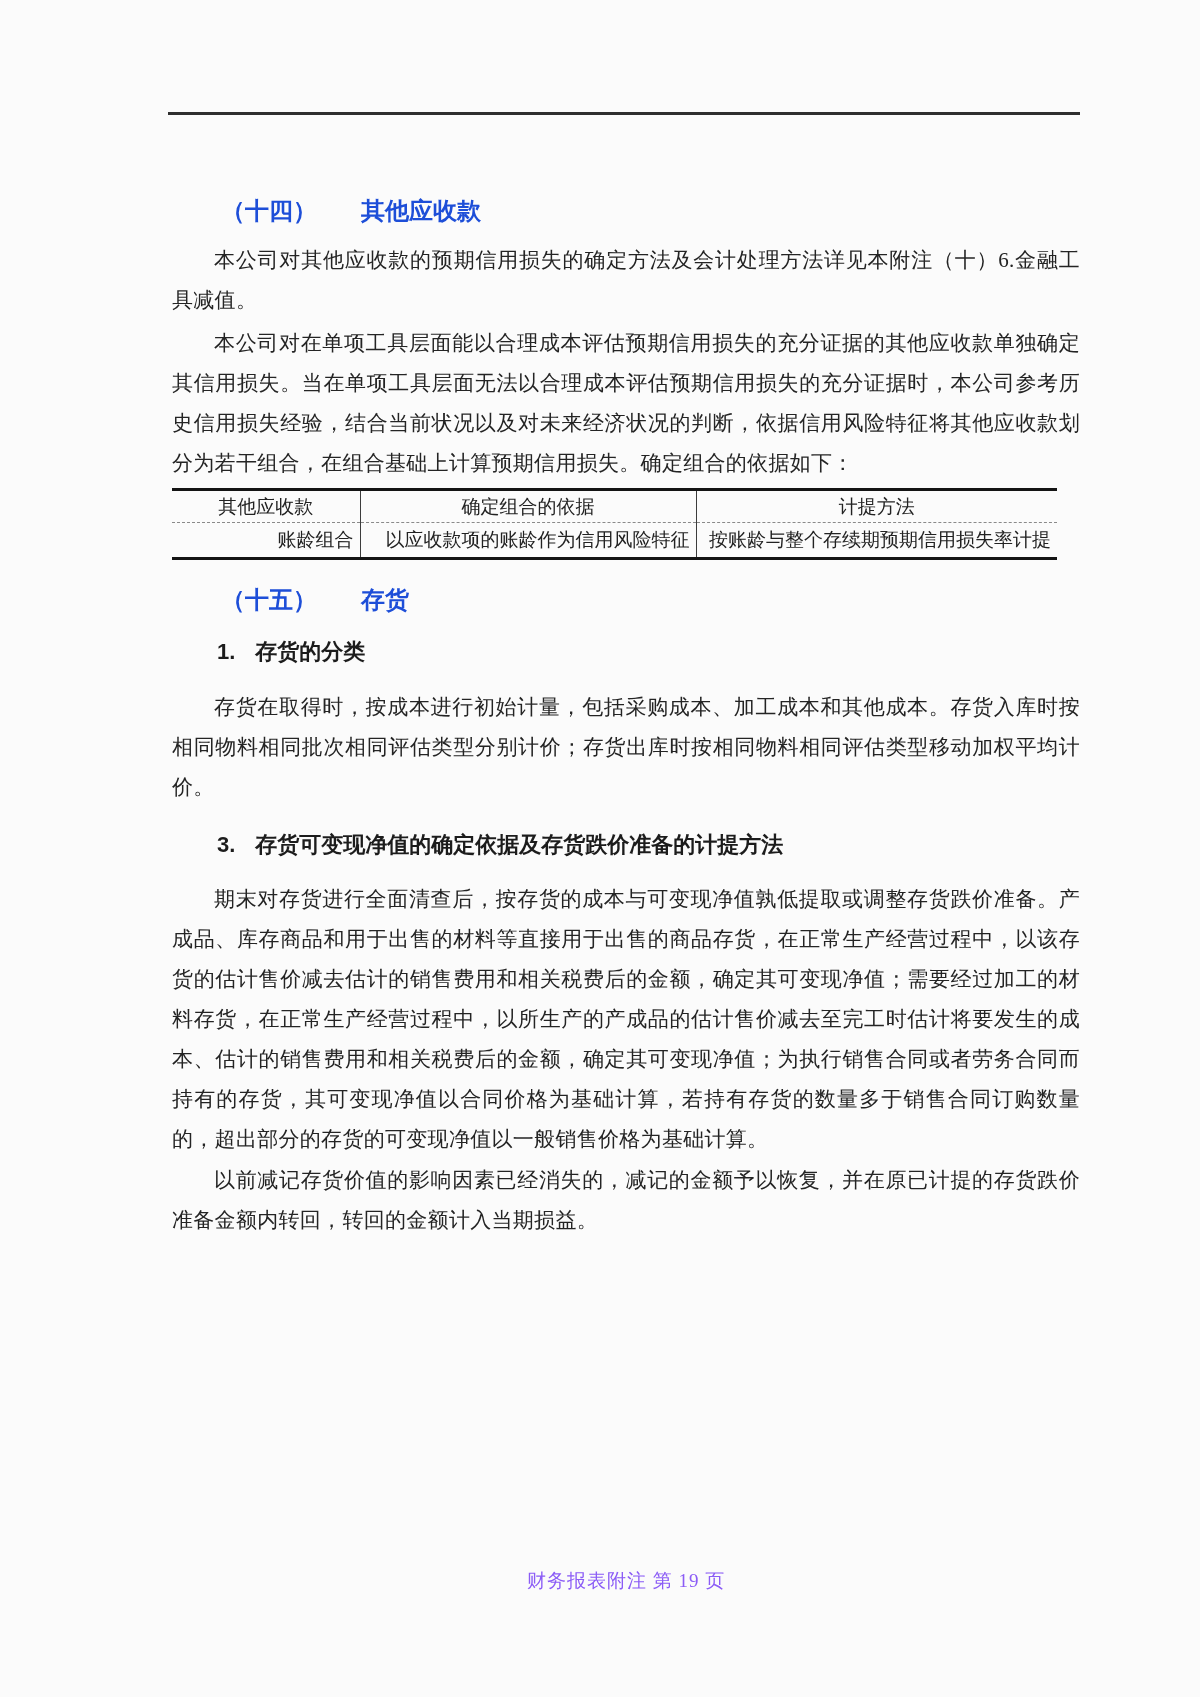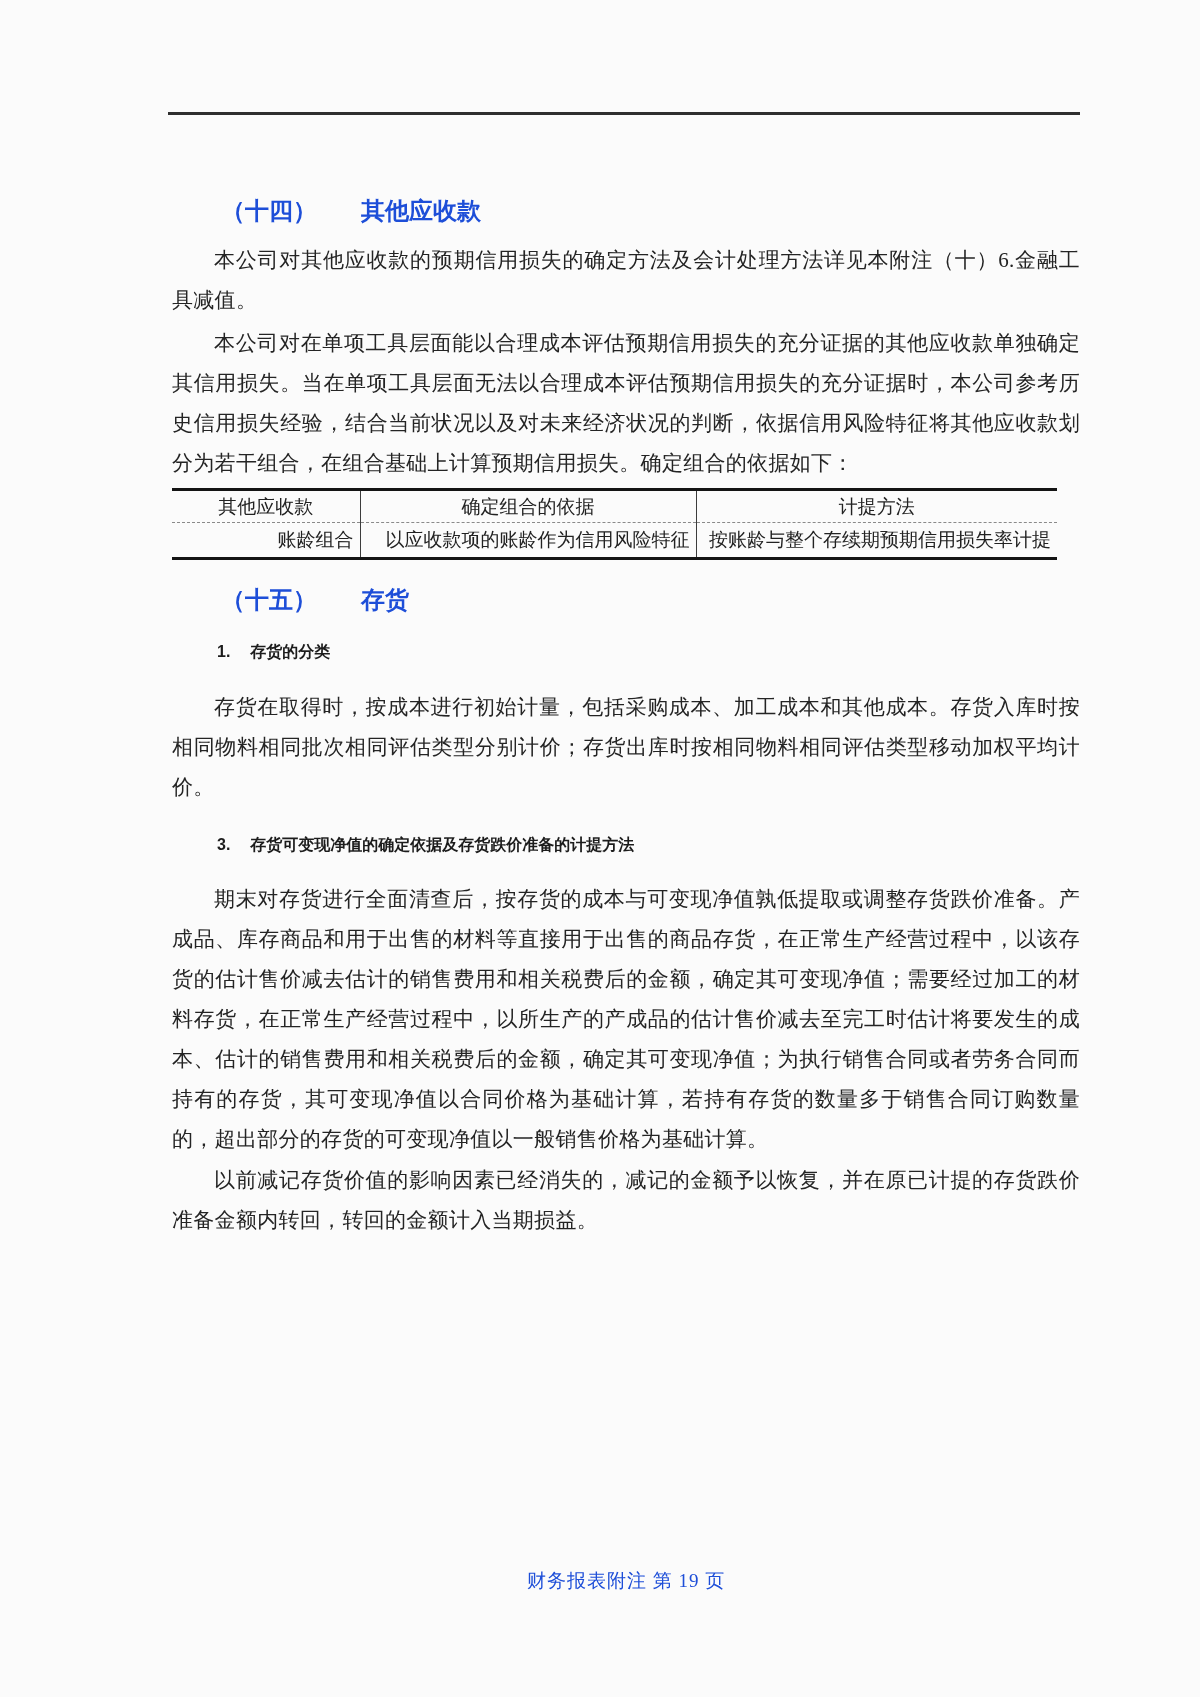--- a/index.html
+++ b/index.html
@@ -27,21 +27,21 @@
   .sec-heading {
     font-family: "Liberation Sans", "DejaVu Sans", sans-serif;
     font-weight: 700; font-size: 24px; line-height: 30px;
     color: #1d4ed8; margin-left: 49px;
   }
   .sec-heading .sec-num { margin-right: 44px; }
 
   
   .sub-heading {
     font-family: "Liberation Sans", "DejaVu Sans", sans-serif;
-    font-weight: 700; font-size: 16px; line-height: 30px;
+    font-weight: 700; font-size: 22px; line-height: 30px;
     color: #1c1c1c; margin-left: 45px;
   }
   .sub-heading .sub-num { margin-right: 20px; }
 
   .body-para {
     font-size: 21px; line-height: 40px;
     text-align: justify; text-indent: 2em;
     color: #242424; letter-spacing: 0.3px;
   }
 
@@ -70,21 +70,21 @@
   }
   table.grouping td {
     text-align: right; vertical-align: middle;
     height: 36px; padding: 2px 6px 2px 11px;
   }
   table.grouping tbody tr { border-top: 1px dashed #8a8a8a; }
   table.grouping .c2, table.grouping .c3 { border-left: 1px solid #3c3c3c; }
 
   .footer {
     position: absolute; left: 172px; top: 1568px; width: 908px;
-    text-align: center; font-size: 19px; color: #1d4ed8;
+    text-align: center; font-size: 19px; color: #8b5cf6;
     letter-spacing: 1px;
   }
 </style>
 </head>
 <body>
 
 <div class="page">
 
   <div class="top-rule"></div>
 

